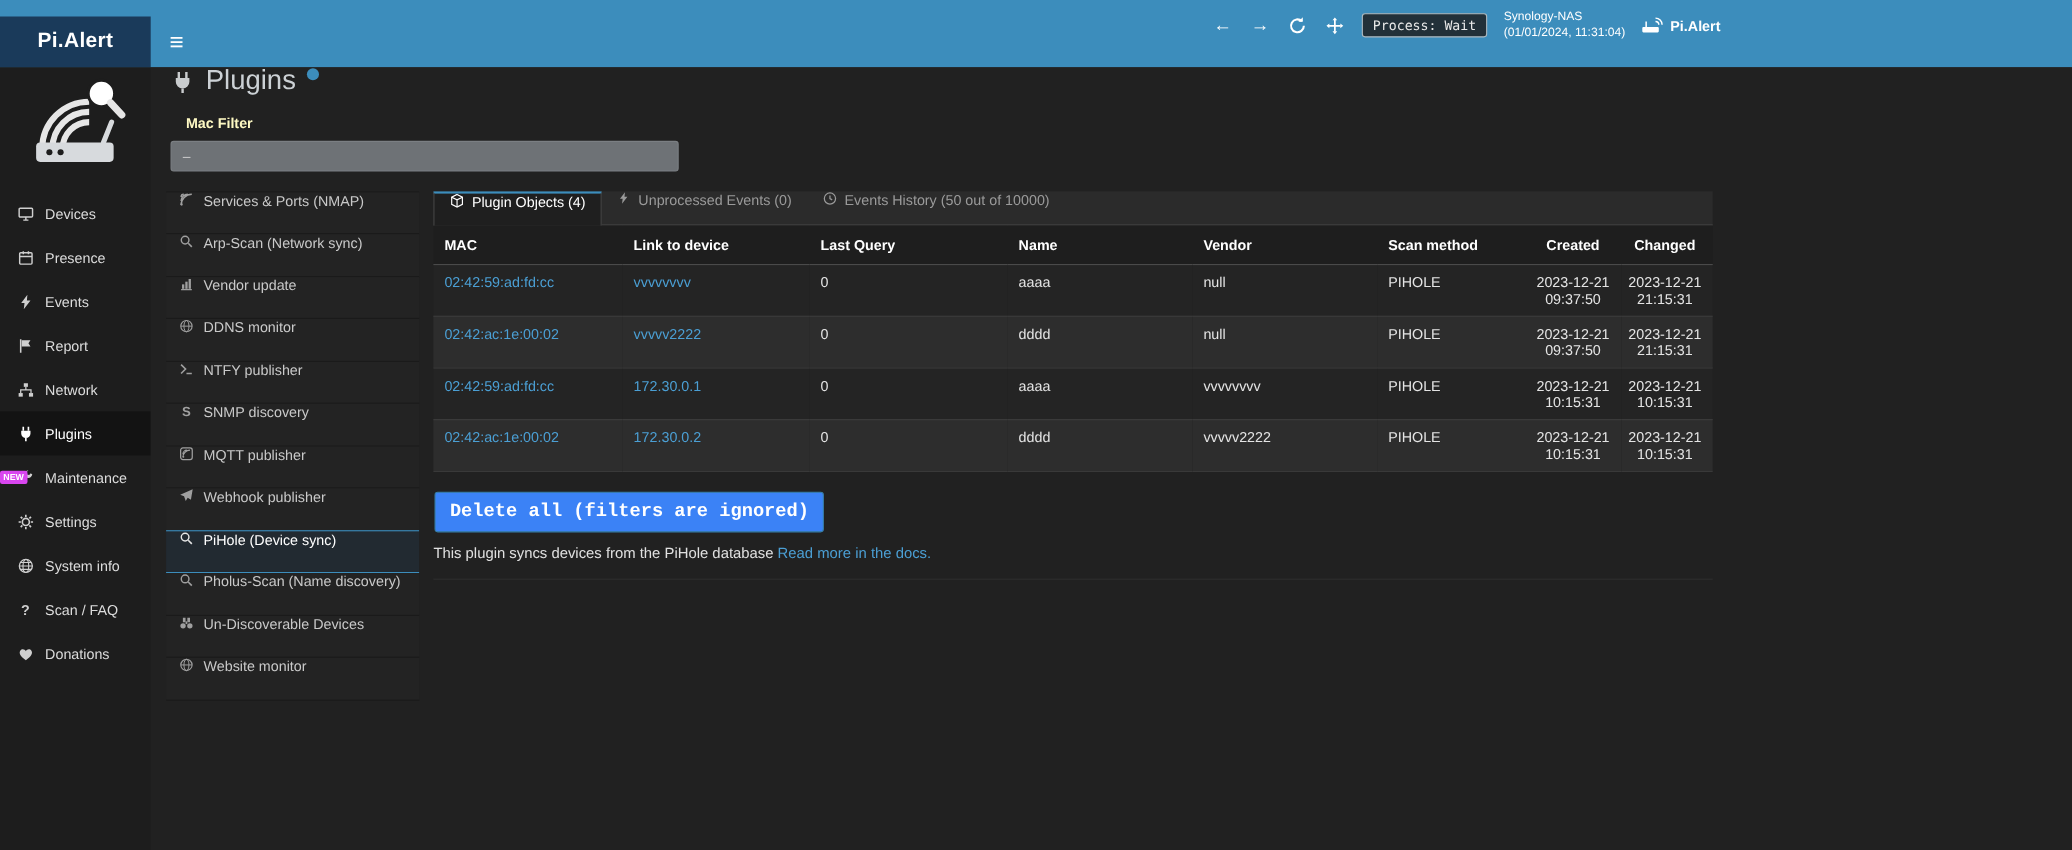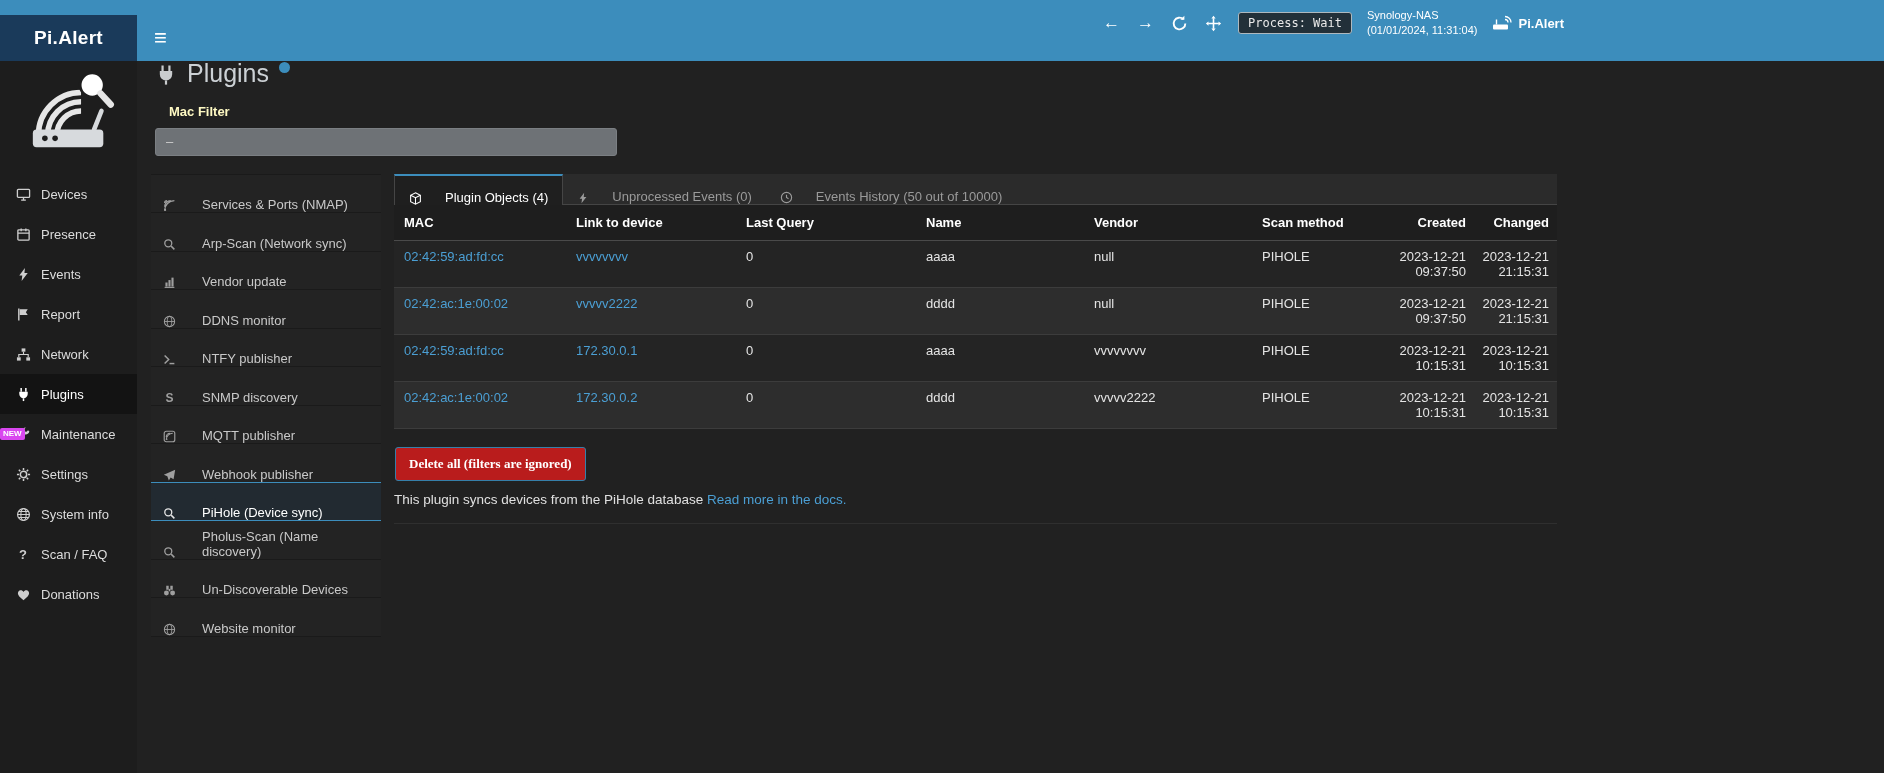--- a/index.html
+++ b/index.html
@@ -32,41 +32,41 @@
   .plug-ico{display:flex;margin-top:4px;color:#c9ccce}
   .badge-dot{width:11px;height:11px;border-radius:50%;background:#3c8dbc;display:inline-block;margin-top:2px;cursor:pointer}
   .filter-label{font-size:13px;font-weight:bold;color:#fef9c3;margin:16px 0 9px 18px}
   .mac-input{width:462px;height:28px;background:#6e7276;border:1px solid #7b7f83;border-radius:3px;color:#e8e8e8;padding:0 10px;font-size:13px;margin-left:4px;outline:none}
   .mac-input::placeholder{color:#cfcfcf}
 
   .content-row{display:flex;gap:13px;margin-top:18px}
 
   
   .plugin-nav{width:230px;flex-shrink:0;border-top:1px solid #1a1a1a}
-  .pn-item{height:38.5px;display:flex;align-items:flex-end;gap:24px;padding:0 10px;background:#232323;border-bottom:1px solid #1a1a1a;color:#c9c9c9;font-size:13px;cursor:pointer}
+  .pn-item{height:38.5px;display:flex;align-items:flex-start;gap:7px;padding:0 10px;background:#232323;border-bottom:1px solid #1a1a1a;color:#c9c9c9;font-size:13px;cursor:pointer}
   .pn-item .picon{width:17px;display:flex;justify-content:center;color:#9f9f9f;flex-shrink:0;font-size:12px;font-weight:bold}
   .pn-item.active{background:#222a31;color:#fff;border-top:1px solid #3c8dbc;border-bottom:1px solid #3c8dbc;height:39.5px;margin-top:-1px}
   .pn-item.active .picon{color:#e6e6e6}
 
   
   .panel{width:1163px}
   .tabs{display:flex;background:#2b2b2b;border-bottom:1px solid #454545;height:31px}
-  .tab{display:flex;align-items:flex-end;gap:23px;padding:0 14px;font-size:13px;color:#9a9a9a;cursor:pointer}
+  .tab{display:flex;align-items:flex-start;gap:7px;padding:0 14px;font-size:13px;color:#9a9a9a;cursor:pointer}
   .tab .ticon{display:flex}
   .tab.active{background:#1f1f1f;color:#fff;border-top:2px solid #3c8dbc;border-left:1px solid #454545;border-right:1px solid #454545;margin-bottom:-1px}
 
   table.objects{width:100%;border-collapse:collapse;table-layout:fixed;font-size:13px;color:#e4e4e4}
   table.objects thead th{text-align:left;font-weight:bold;padding:10px 10px;background:#1e1e1e;border-bottom:1px solid #4a4a4a;color:#fff;font-size:13px}
   table.objects tbody td{padding:8px 10px;vertical-align:top;border-bottom:1px solid #3c3c3c}
   table.objects tbody tr:nth-child(odd){background:#242424}
   table.objects tbody tr:nth-child(even){background:#2d2d2d}
-  table.objects th.date, table.objects td.date{text-align:right;padding-left:4px;padding-right:8px}
+  table.objects th.date, table.objects td.date{text-align:center;padding-left:4px;padding-right:8px}
   a.tlink{color:#4b9fd4;text-decoration:none;cursor:pointer}
 
-  .delete-btn{display:inline-block;margin:18px 0 0 1px;background:#b91c1c;border:1px solid #367fa9;color:#fff;font-size:13px;font-weight:bold;padding:8px 13px;border-radius:3px;cursor:pointer;font-family:Liberation Serif, serif}
+  .delete-btn{display:inline-block;margin:18px 0 0 1px;background:#3b82f6;border:1px solid #367fa9;color:#fff;font-size:17px;font-weight:bold;padding:8px 13px;border-radius:3px;cursor:pointer;font-family:Liberation Mono, monospace}
   .note{margin-top:11px;font-size:13.5px;color:#e0e0e0}
   .note a{color:#4b9fd4;text-decoration:none;cursor:pointer}
   .panel-divider{height:1px;background:#2f2f2f;margin-top:16px}
 
   svg{display:block}
 </style>
 </head>
 <body>
 
 <div class="header">

